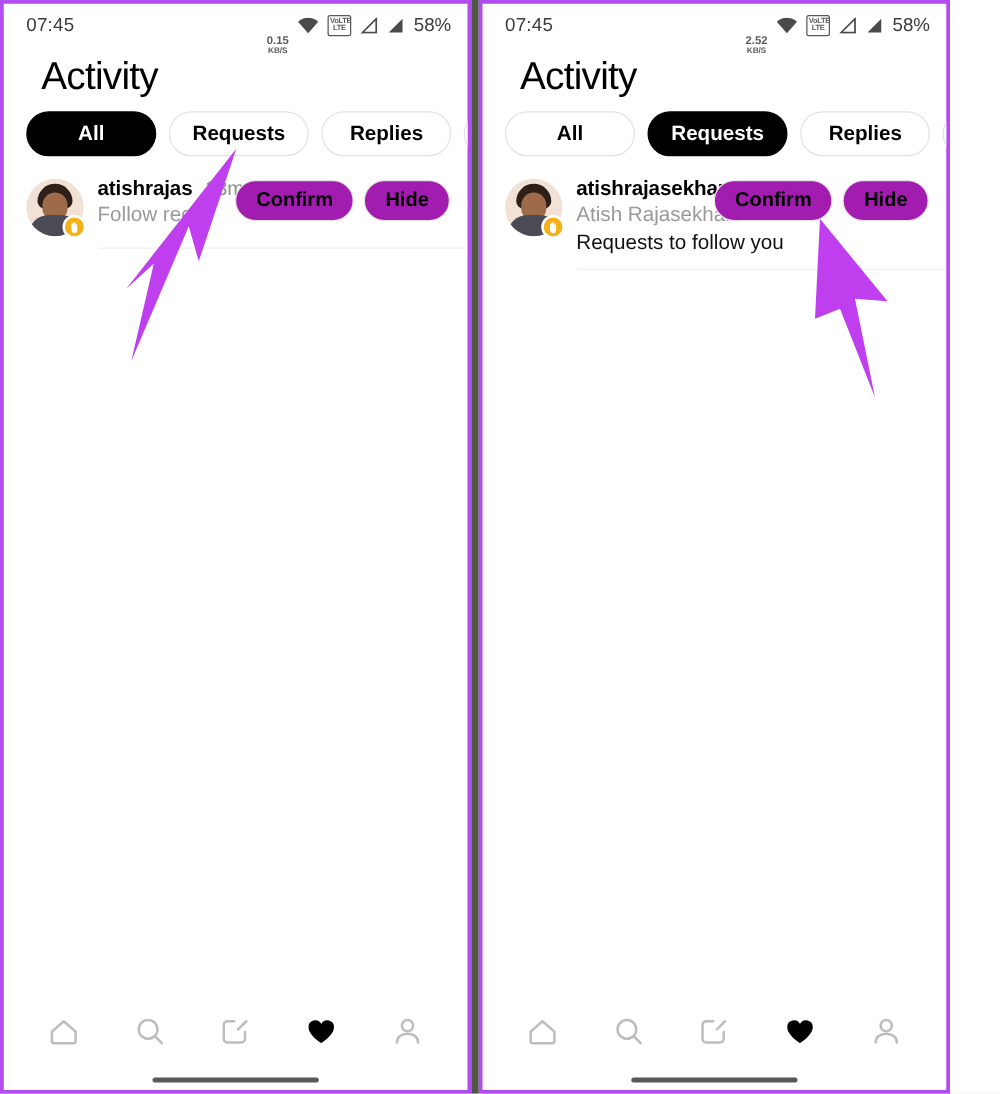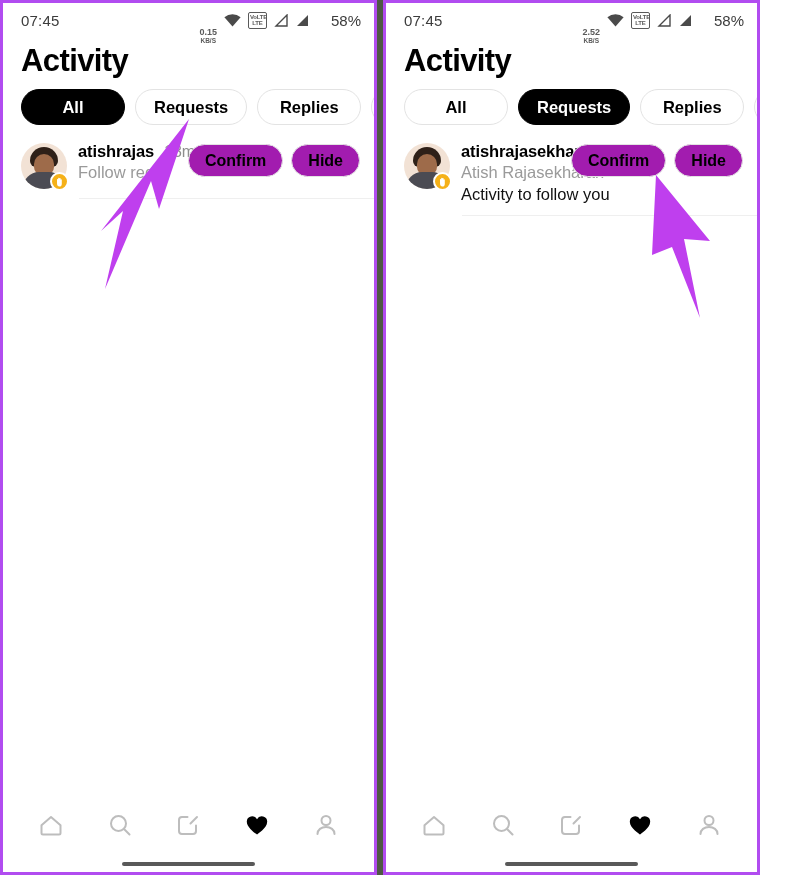--- a/index.html
+++ b/index.html
@@ -63,30 +63,31 @@
     font-size: 6px;
     line-height: 6px;
     font-weight: bold;
     color: #595959;
     padding: 1.5px 1px;
     text-align: center;
     width: 19px;
     letter-spacing: -.2px;
   }
   .sb-volte span { display: block; }
-  .sb-batt { font-size: 15px; color: #3c3c3c; margin-left: 15px; }
+  .sb-batt { font-size: 15px; color: #3c3c3c; margin-left: 1px; }
 
   
   .page-title {
     font-size: 31px;
-    font-weight: bold;
+    font-weight: normal;
     letter-spacing: -.6px;
     color: #000;
     padding: 6px 0 10px 18px;
     flex: none;
+    margin-left: 12px;
   }
 
   
   .tabs {
     display: flex;
     gap: 10px;
     padding: 0 0 0 18px;
     flex: none;
     height: 38px;
   }
@@ -449,21 +450,21 @@
                 <path d="M2 6.2V2.6a.6.6 0 0 1 1.2 0v2.3V1.3a.6.6 0 0 1 1.2 0v3.2V1.6a.6.6 0 0 1 1.2 0v3.1V2.9a.6.6 0 0 1 1.2 0v4c0 1.6-1 2.6-2.4 2.6S2 8.4 2 6.2Z" fill="#fff"></path>
               </svg>
           </div>
         </div>
         <div class="notif-text">
           <div class="nt-line1">
             <span class="nt-user">atishrajasekharan</span>
             <span class="nt-time"></span>
           </div>
           <div class="nt-sub">Atish Rajasekharan</div>
-          <div class="nt-body">Activity to follow you</div>
+          <div class="nt-body">Requests to follow you</div>
         </div>
         <div class="notif-actions">
           <div class="act-btn">Confirm</div>
           <div class="act-btn">Hide</div>
         </div>
       </div>
     </div>
 
     <div class="spacer"></div>
 

